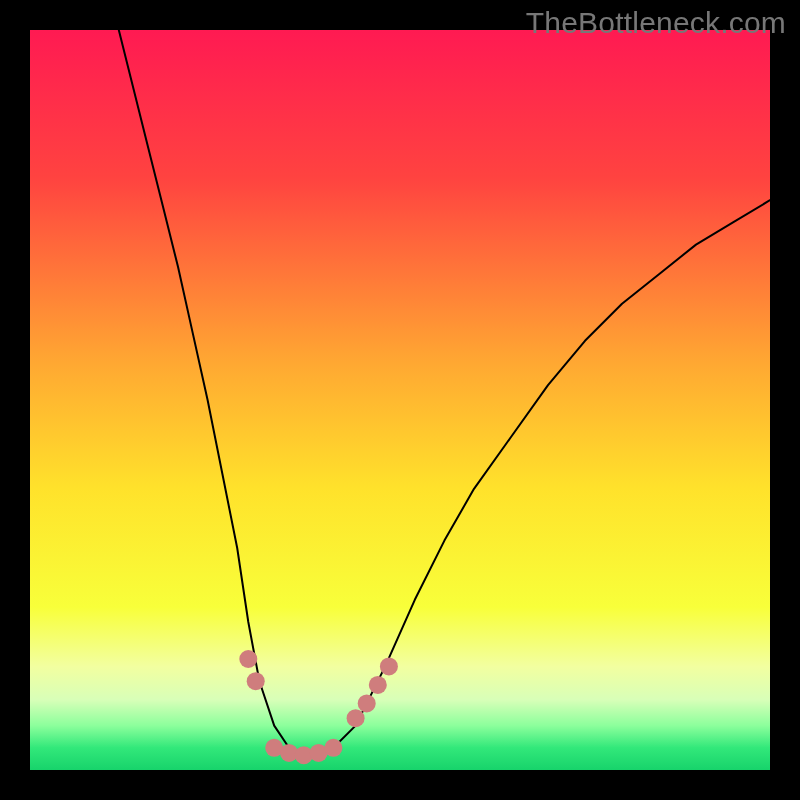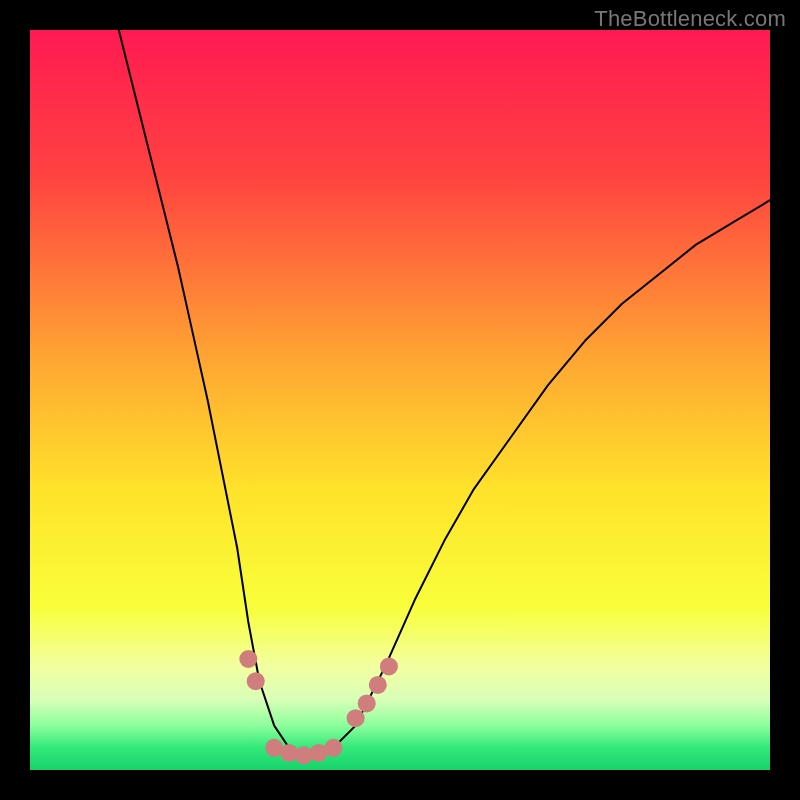--- a/index.html
+++ b/index.html
@@ -32,21 +32,21 @@
     left: 0;
     top: 0;
     width: 100%;
     height: 100%;
   }
   .watermark {
     position: absolute;
     top: 6px;
     right: 14px;
     color: #777;
-    font-size: 22px;
+    font-size: 30px;
     letter-spacing: 0.2px;
     font-weight: 500;
   }
   svg.curve {
     position: absolute;
     left: 0;
     top: 0;
     width: 100%;
     height: 100%;
   }

